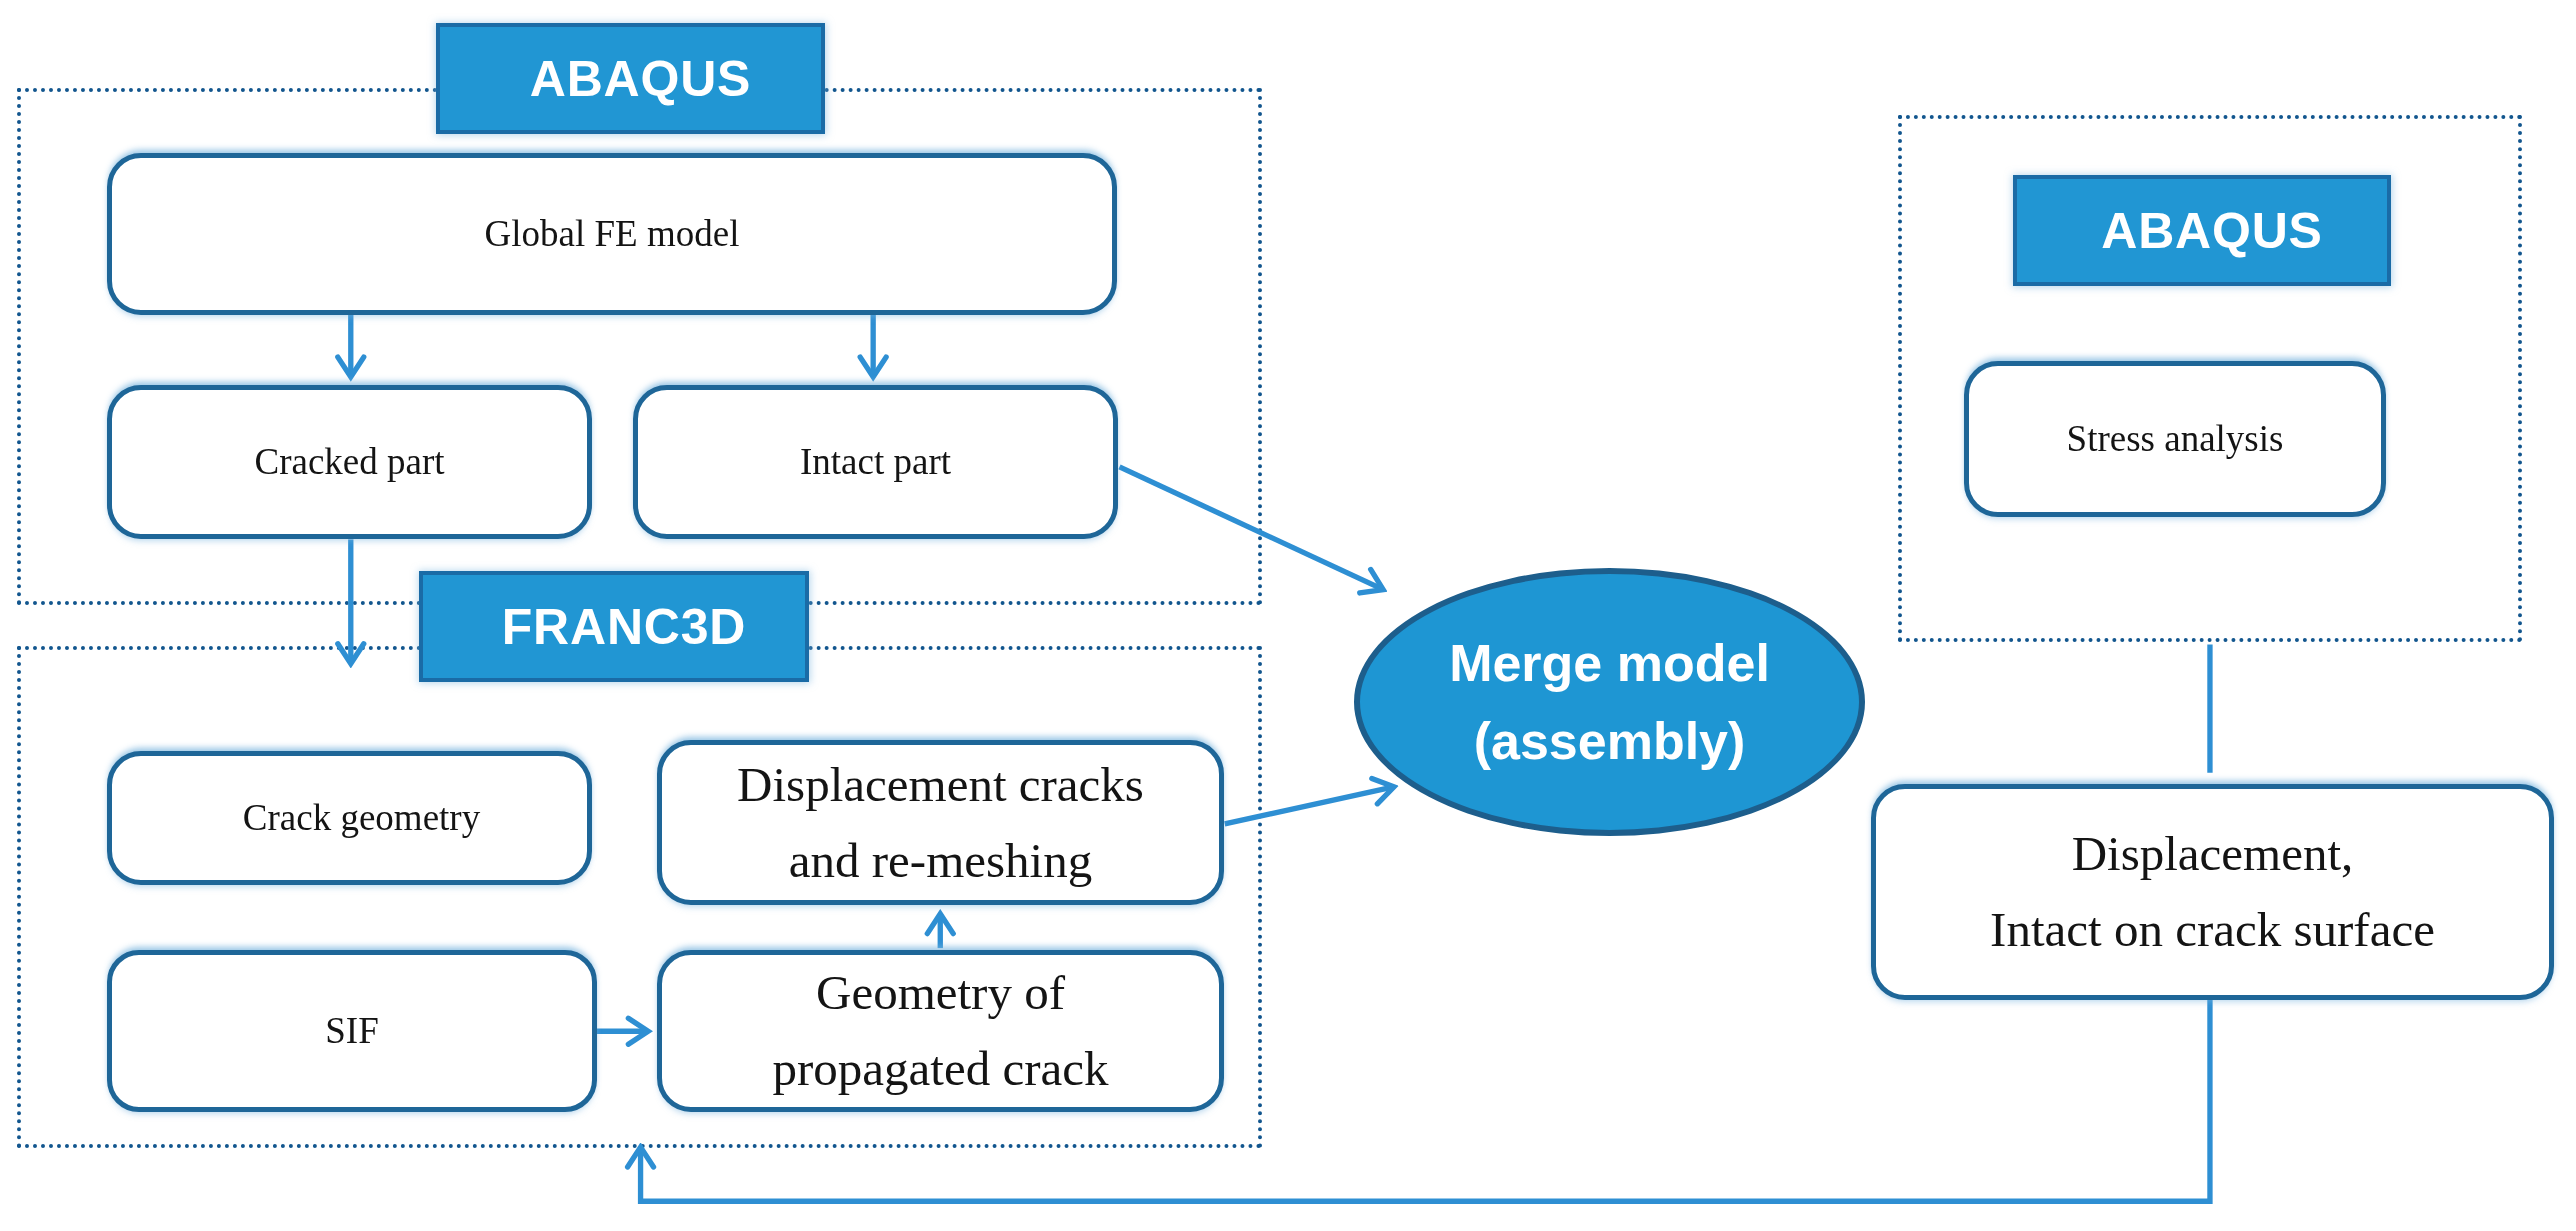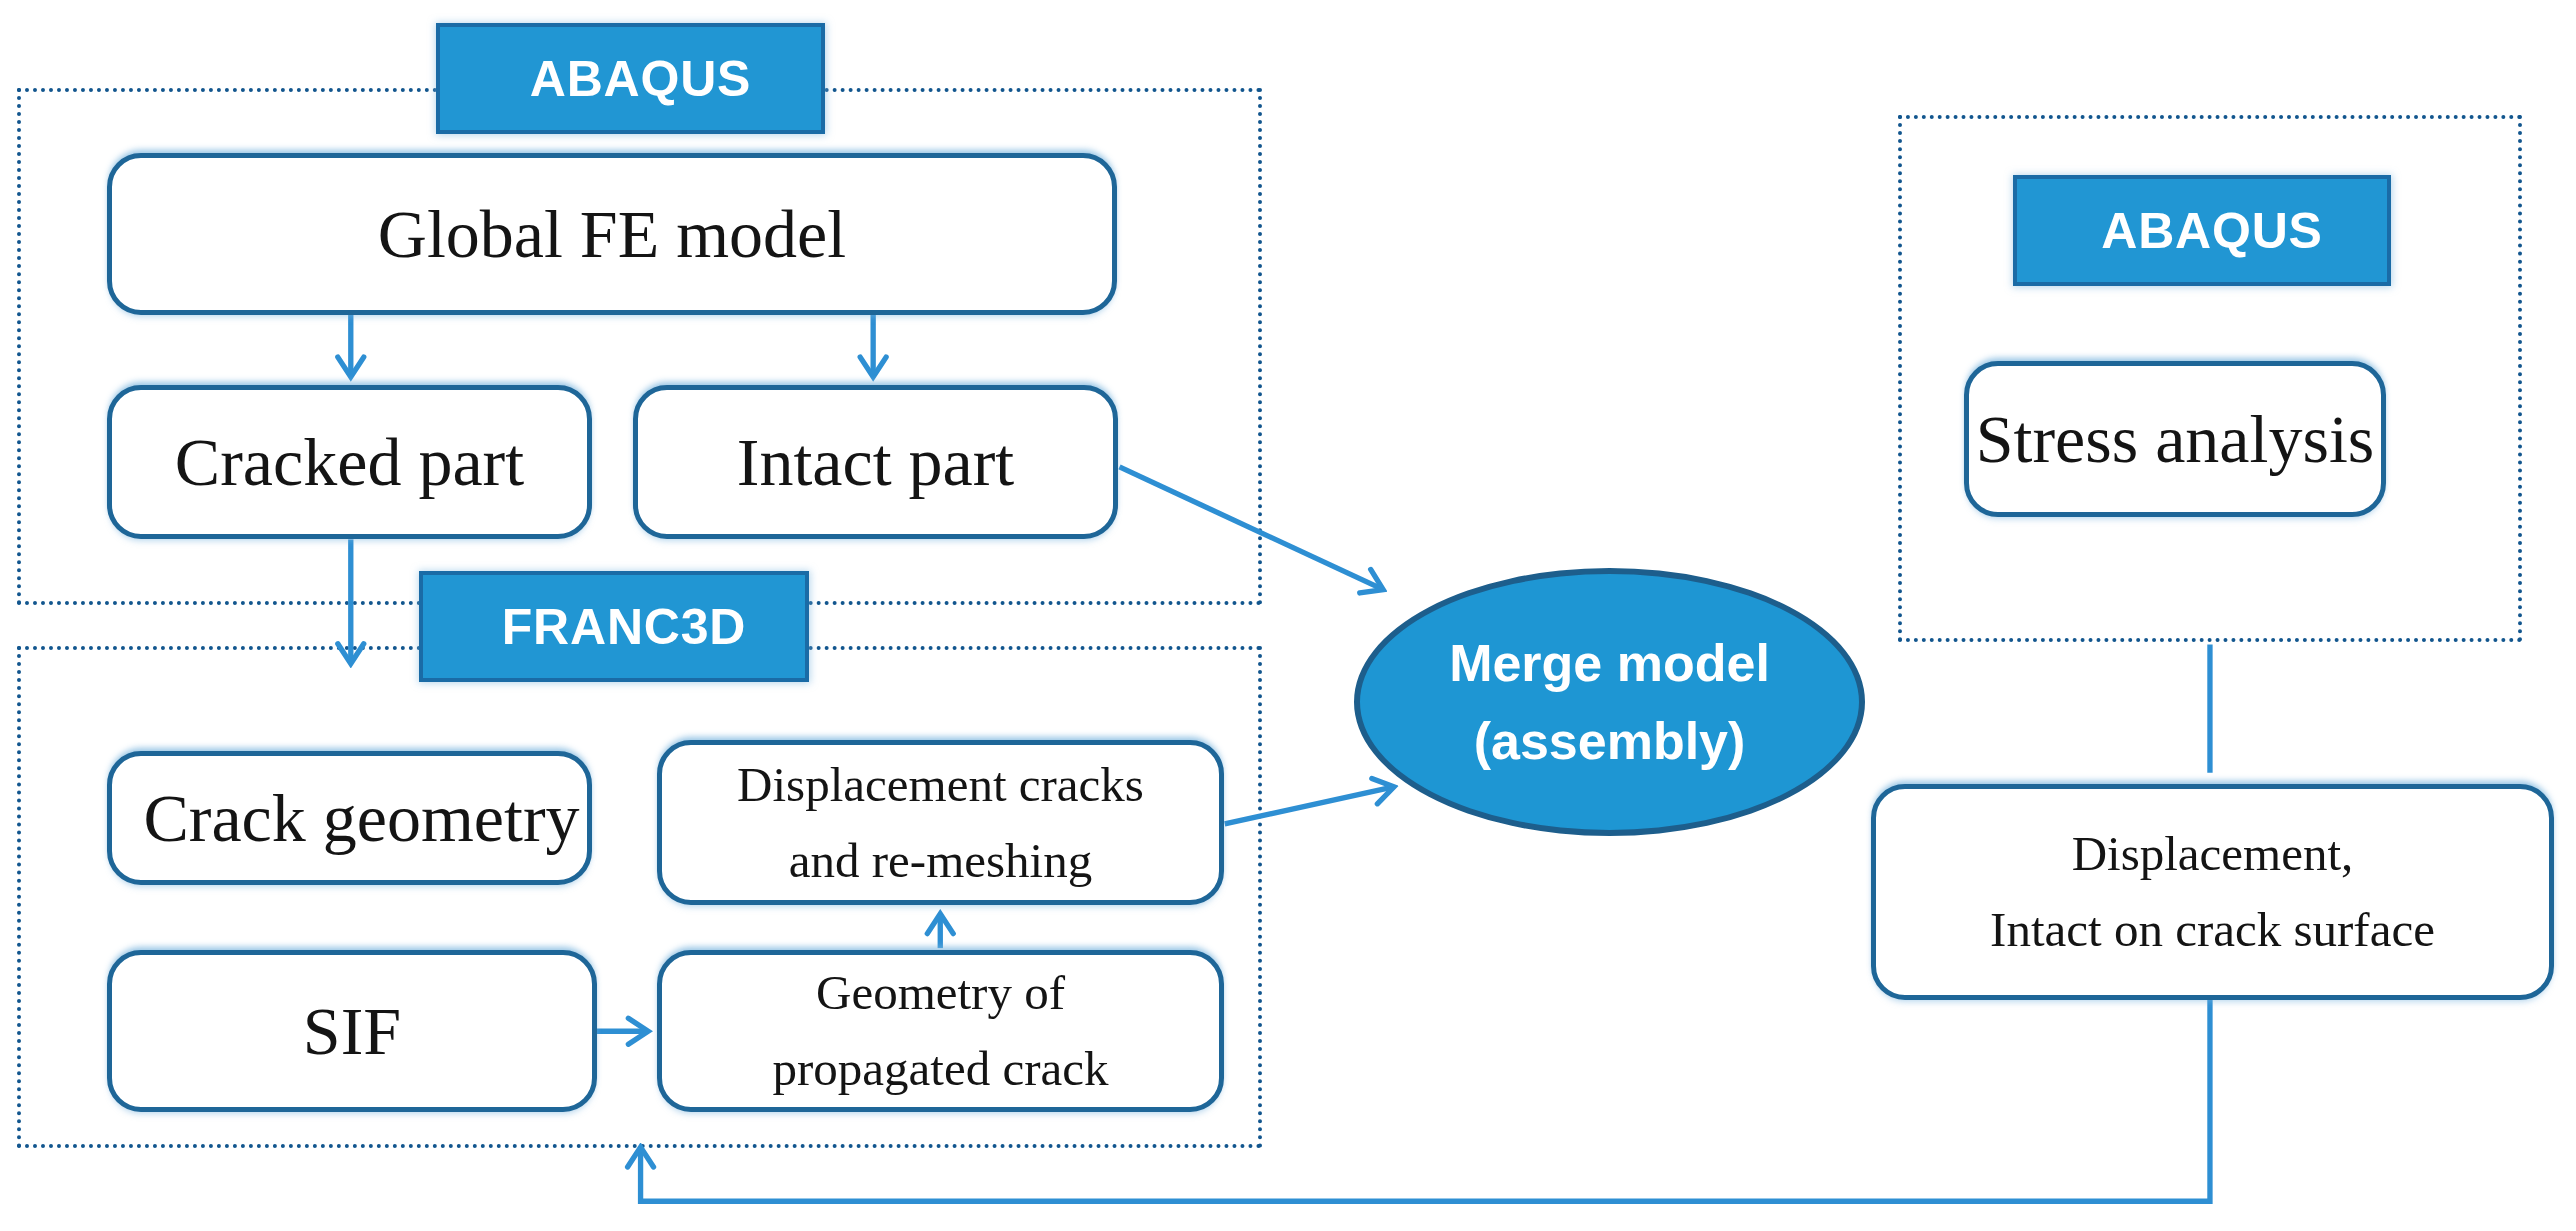--- a/index.html
+++ b/index.html
@@ -33,21 +33,21 @@
     padding-left:20px;
   }
   
   .node{
     position:absolute;
     background:#ffffff;
     border:5.3px solid #1e6698;
     border-radius:34px;
     display:flex;flex-direction:column;align-items:center;justify-content:center;
     color:#141414;
-    font-size:68px;
+    font-size:37px;
     text-align:center;
     line-height:1.5;
     z-index:3;
     box-shadow:0 -4.6px 6.1px -2.3px rgba(125,182,223,.8), 0 4.6px 6.1px -3.1px rgba(125,182,223,.5);
   }
   .node.two-line{font-size:49px;line-height:1.55;}
   .node span{display:block;}
   
   .ellipse{
     position:absolute;
@@ -117,21 +117,21 @@
     <span>Intact part</span>
   </div>
 
   <div class="node" style="left:107px;top:751px;width:485px;height:134px;padding-left:24px;">
     <span>Crack geometry</span>
   </div>
   <div class="node two-line" style="left:657px;top:740px;width:567px;height:165px;">
     <span>Displacement cracks</span>
     <span>and re-meshing</span>
   </div>
-  <div class="node" style="left:107px;top:950px;width:490px;height:162px;">
+  <div class="node" style="left:107px;top:950px;width:490px;height:162px;border-radius:32px;">
     <span>SIF</span>
   </div>
   <div class="node two-line" style="left:657px;top:950px;width:567px;height:162px;">
     <span>Geometry of</span>
     <span>propagated crack</span>
   </div>
 
   <div class="ellipse" style="left:1354px;top:568px;width:511px;height:268px;">
     <span>Merge model</span>
     <span>(assembly)</span>

